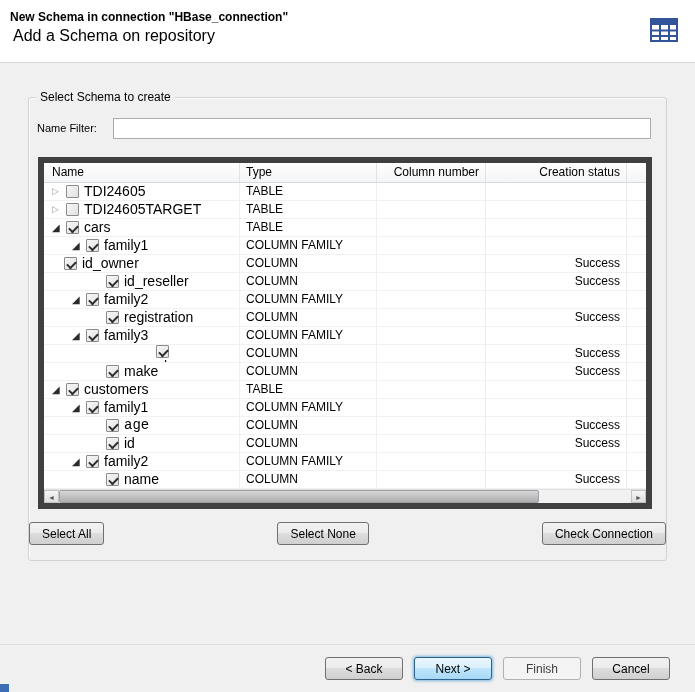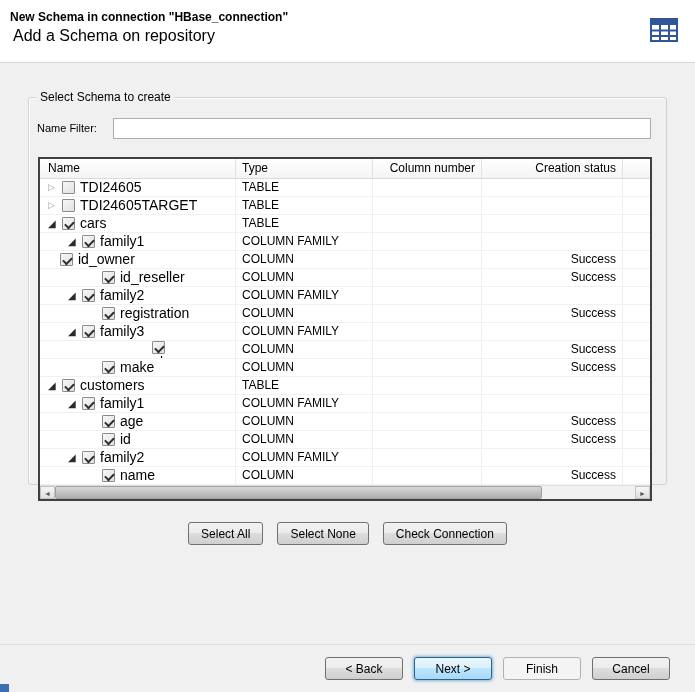--- a/index.html
+++ b/index.html
@@ -12,33 +12,33 @@
   }
 
   
   .banner { position:absolute; left:0; top:0; width:695px; height:63px;
             background:#ffffff; border-bottom:1px solid #d8d8d8; }
   .banner .title { position:absolute; left:10px; top:10px; font-weight:bold; font-size:12px; }
   .banner .subtitle { position:absolute; left:13px; top:27px; font-size:16px; }
   .banner .wiz-icon { position:absolute; right:16px; top:16px; width:30px; height:28px; }
 
   
-  .groupbox { position:absolute; left:28px; top:97px; width:639px; height:388px;
+  .groupbox { position:absolute; left:28px; top:97px; width:639px; height:464px;
               border:1px solid #d2d2d2; border-radius:3px; box-shadow:1px 1px 0 #fcfcfc inset; }
   .group-title { position:absolute; left:7px; top:-8px; background:#f0f0f0; padding:0 4px; font-size:12px; }
 
   .filter-row { position:absolute; left:8px; top:20px; width:614px; height:22px; }
   .filter-row label { position:absolute; left:0; top:4px; font-size:11px; }
   .filter-row input { position:absolute; left:76px; top:0; right:0; height:21px;
                       border:1px solid #acacac; background:#fff; padding:2px 4px;
                       font:12px "Liberation Sans", sans-serif; }
 
   
   .tree-table { position:absolute; left:9px; top:59px; width:614px;
-                border:2px solid #404040; background:#fff; }
+                border:6px solid #404040; background:#fff; }
   .thead { display:flex; height:20px; background:linear-gradient(#ffffff,#f3f4f6);
            border-bottom:1px solid #dadada; }
   .hcell { border-right:1px solid #e2e2e2; line-height:19px; padding:0 6px;
            white-space:nowrap; overflow:hidden; }
   .c0 { width:196px; } .c1 { width:137px; } .c2 { width:109px; } .c3 { width:141px; }
   .cextra { flex:1; border-right:none; }
   .hcell.c0 { padding-left:8px; }
   .right { text-align:right; }
 
   .trow { display:flex; height:18px; border-bottom:1px solid #f1f1f1; }
@@ -66,31 +66,31 @@
           background:linear-gradient(#f6f6f6,#dedede); border:1px solid #c2c2c2; flex:none; }
   .strack { flex:1; position:relative; background:#f1f1f1; }
   .sthumb { position:absolute; left:0; top:0; bottom:0; width:84%;
             background:linear-gradient(#d7d7d7,#aeaeae); border:1px solid #9aa0a5; border-radius:2px; }
 
   
   .btn { height:23px; padding:0 12px; font:12px "Liberation Sans", sans-serif;
          border:1px solid #707070; border-radius:3px; color:#000;
          background:linear-gradient(#f2f2f2 0%, #ebebeb 50%, #dddddd 50%, #cfcfcf 100%); }
   .table-actions { position:absolute; left:0; right:0; top:424px;
-                   display:flex; justify-content:center; gap:14px; }
+                   display:flex; justify-content:space-between; gap:7px; }
 
   .footer-sep { position:absolute; left:0; right:0; bottom:47px;
                 border-top:1px solid #dfdfdf; }
   .footer { position:absolute; left:0; right:12px; bottom:0; height:47px;
             display:flex; align-items:center; justify-content:flex-end;
             gap:11px; padding-right:13px; }
   .footer .btn { min-width:78px; }
   .btn.focused { background:linear-gradient(#eaf6fd 0%,#d9f0fc 50%,#bee6fd 50%,#a7d9f5 100%);
                  border-color:#2c628b; box-shadow:0 0 3px 1px #7ab5de; }
-  .btn.disabled { background:#f4f4f4; border-color:#aeb2b7; color:#000000; }
+  .btn.disabled { background:#f4f4f4; border-color:#aeb2b7; color:#404040; }
 
   .corner-accent { position:absolute; left:0; bottom:0; width:9px; height:8px; background:#3b6eb5; }
 </style>
 </head>
 <body>
 
 <div class="banner">
   <div class="title">New Schema in connection "HBase_connection"</div>
   <div class="subtitle">Add a Schema on repository</div>
   <div class="wiz-icon">
@@ -259,21 +259,21 @@
             <span class="twisty expanded">◢</span>
             <span class="checkbox checked"></span>
             <span class="rowlabel">family1</span>
           </div>
           <div class="cell c1">COLUMN FAMILY</div>
           <div class="cell c2 right"></div>
           <div class="cell c3 right"></div>
           <div class="cell cextra"></div>
         </div>
         <div class="trow">
-          <div class="cell c0" style="padding-left: 48px;">
+          <div class="cell c0" style="padding-left: 48px; font-family: Liberation Mono, monospace;">
             <span class="twisty none"></span>
             <span class="checkbox checked"></span>
             <span class="rowlabel">age</span>
           </div>
           <div class="cell c1">COLUMN</div>
           <div class="cell c2 right"></div>
           <div class="cell c3 right">Success</div>
           <div class="cell cextra"></div>
         </div>
         <div class="trow">

